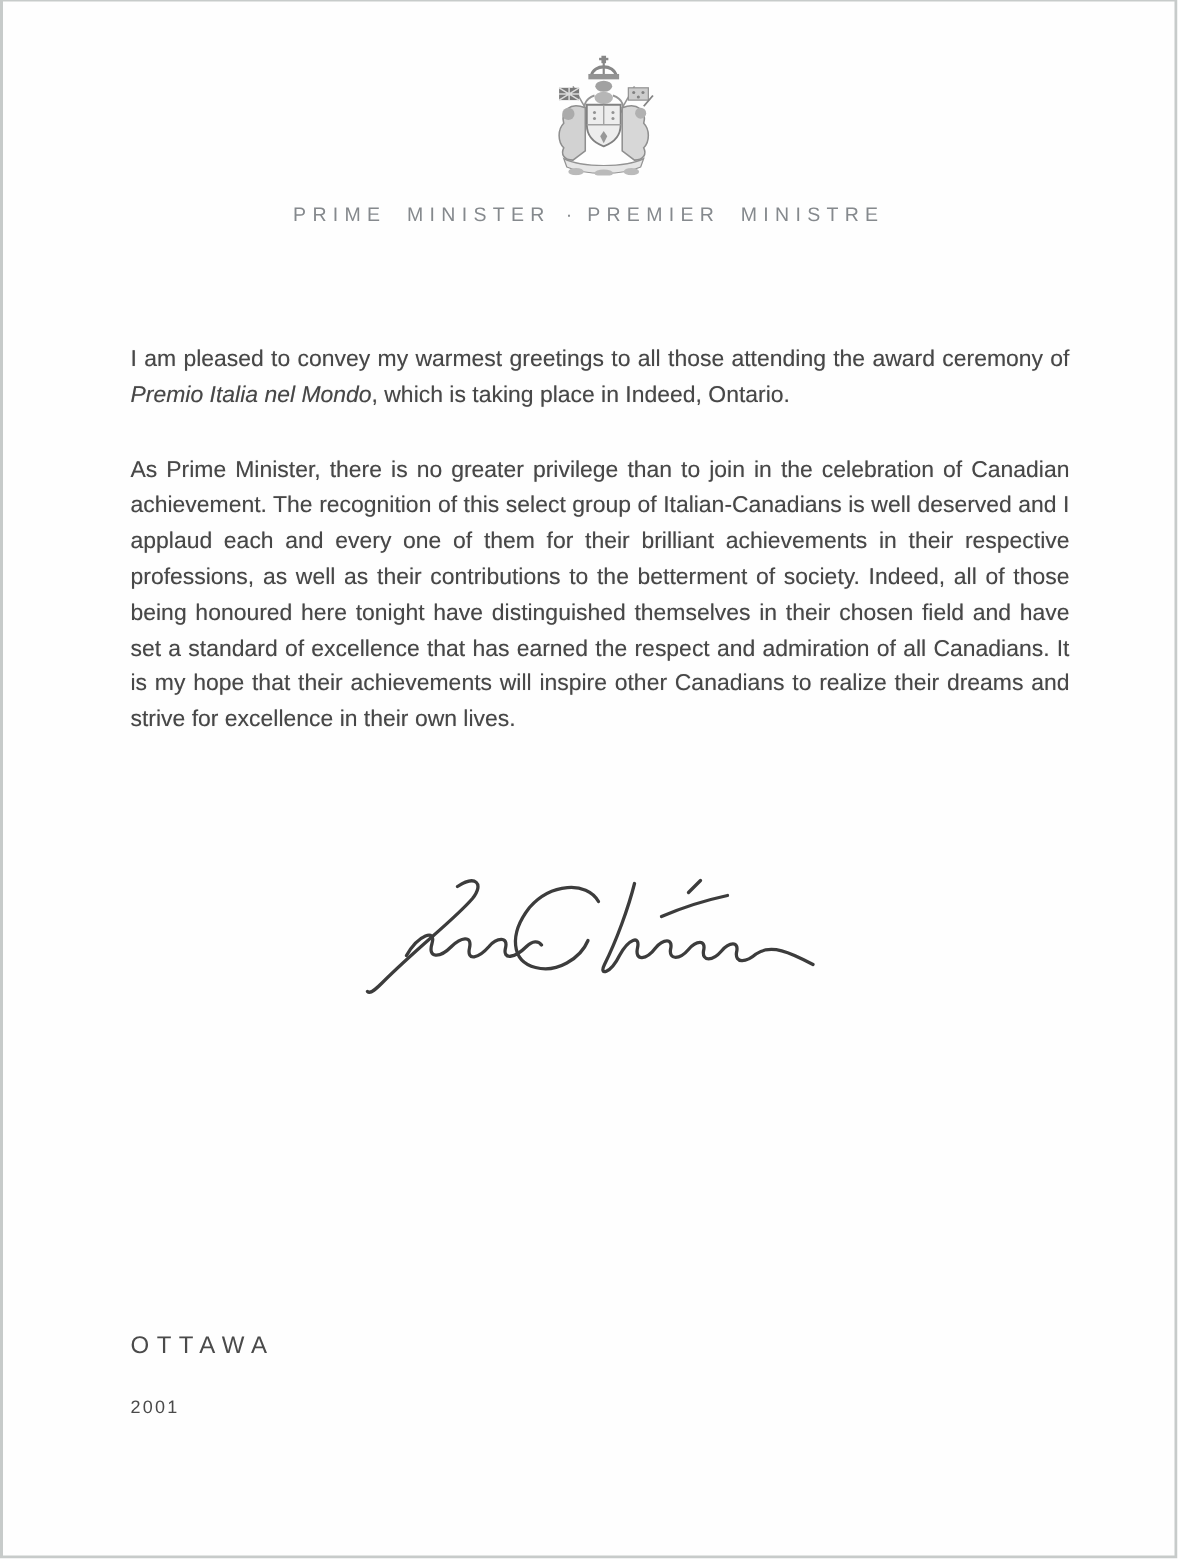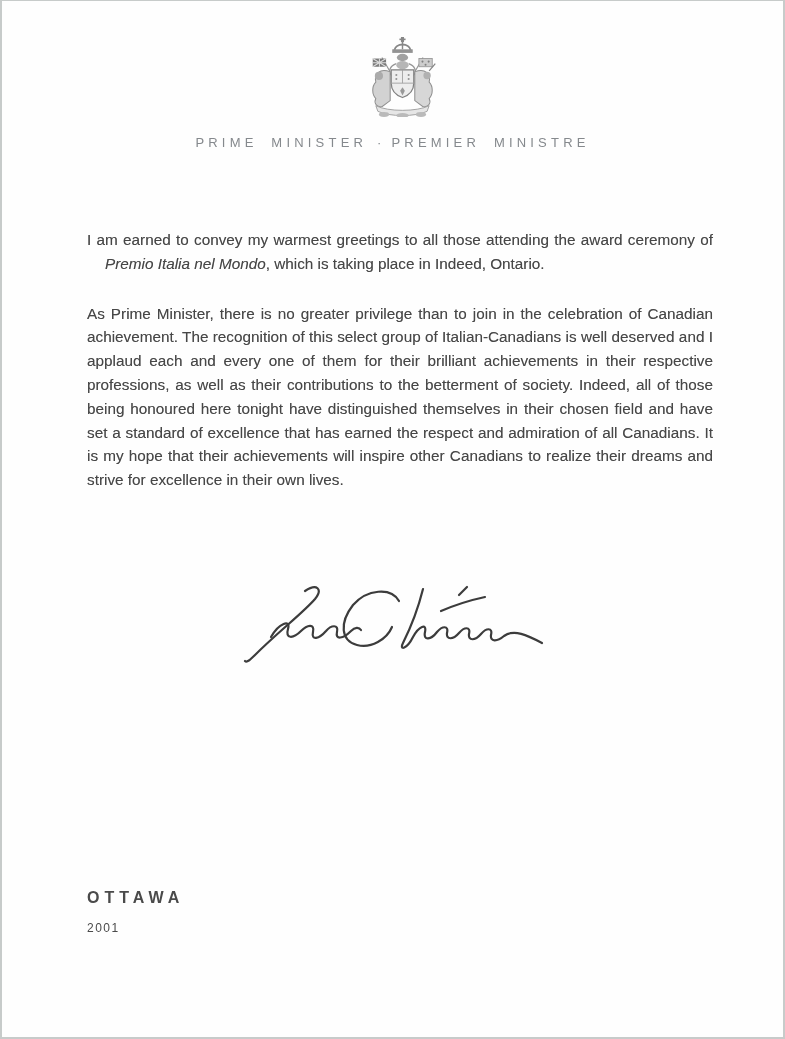--- a/index.html
+++ b/index.html
@@ -60,28 +60,27 @@
   }
   .sig-wrap svg { filter: blur(0.3px); }
   .footer {
     position: absolute;
     left: 85px; top: 888px;
     color: #4a4a4a;
   }
   .footer .place {
     font-size: 16px;
     letter-spacing: 5px;
-    margin-bottom: 14px;
-    font-weight: bold;
+    margin-bottom: 24px;
   }
   .footer .year {
     font-size: 12px;
     letter-spacing: 1.5px;
   }
-  em.title { font-style: italic; margin-left: 18px; }
+  em.title { font-style: italic; }
 </style>
 </head>
 <body>
 
 <div class="page">
 
   <div class="crest">
     <svg viewBox="0 0 73 78" width="76" height="80" xmlns="http://www.w3.org/2000/svg" aria-hidden="true">
 
       <rect x="34.5" y="0" width="3" height="5" fill="#7d7d7d"></rect>
@@ -124,21 +123,21 @@
       <ellipse cx="36" cy="76.5" rx="6" ry="2.4" fill="#b5b5b5"></ellipse>
       <ellipse cx="54" cy="75.5" rx="5" ry="2.4" fill="#b5b5b5"></ellipse>
     </svg>
   </div>
 
   <div class="letterhead">
     <span>PRIME MINISTER</span><span class="sep">·</span><span>PREMIER MINISTRE</span>
   </div>
 
   <div class="body-text">
-    <p><span>I am earned to convey my warmest greetings to all those attending the award ceremony of </span><em class="title">Premio Italia nel Mondo</em><span>, which is taking place in Indeed, Ontario.</span></p>
+    <p><span>I am pleased to convey my warmest greetings to all those attending the award ceremony of </span><em class="title">Premio Italia nel Mondo</em><span>, which is taking place in Indeed, Ontario.</span></p>
     <p>As Prime Minister, there is no greater privilege than to join in the celebration of Canadian achievement.  The recognition of this select group of Italian-Canadians is well deserved and I applaud each and every one of them for their brilliant achievements in their respective professions, as well as their contributions to the betterment of society.  Indeed, all of those being honoured here tonight have distinguished themselves in their chosen field and have set a standard of excellence that has earned the respect and admiration of all Canadians.  It is my hope that their achievements will inspire other Canadians to realize their dreams and strive for excellence in their own lives.</p>
   </div>
 
   <div class="sig-wrap" aria-label="Jean Chrétien">
     <svg viewBox="0 0 320 88" width="320" height="88" xmlns="http://www.w3.org/2000/svg">
       <g fill="none" stroke="#3c3c3c" stroke-width="2.2" stroke-linecap="round" stroke-linejoin="round">
         <path d="M78,12 C90,4 96,10 88,20 C76,34 52,52 28,76 C24,80 20,84 18,82"></path>
         <path d="M44,58 C52,44 64,40 61,50 C58,60 66,60 74,52 C80,46 88,44 86,53 C84,62 92,60 99,52 C104,46 112,45 110,53 C108,61 116,60 124,52 C128,48 132,48 134,51"></path>
         <path d="M172,22 C164,8 140,10 126,26 C112,44 114,62 130,66 C144,70 160,60 165,48"></path>
         <path d="M196,10 C192,26 184,48 176,64 C172,72 180,70 186,58 C192,47 200,44 198,53 C196,62 204,61 210,53 C215,47 222,46 220,54 C219,61 226,61 232,54 C237,48 244,47 242,55 C241,62 248,62 254,55 C259,49 266,48 264,56 C263,63 270,63 277,57 C287,50 300,56 315,64"></path>

